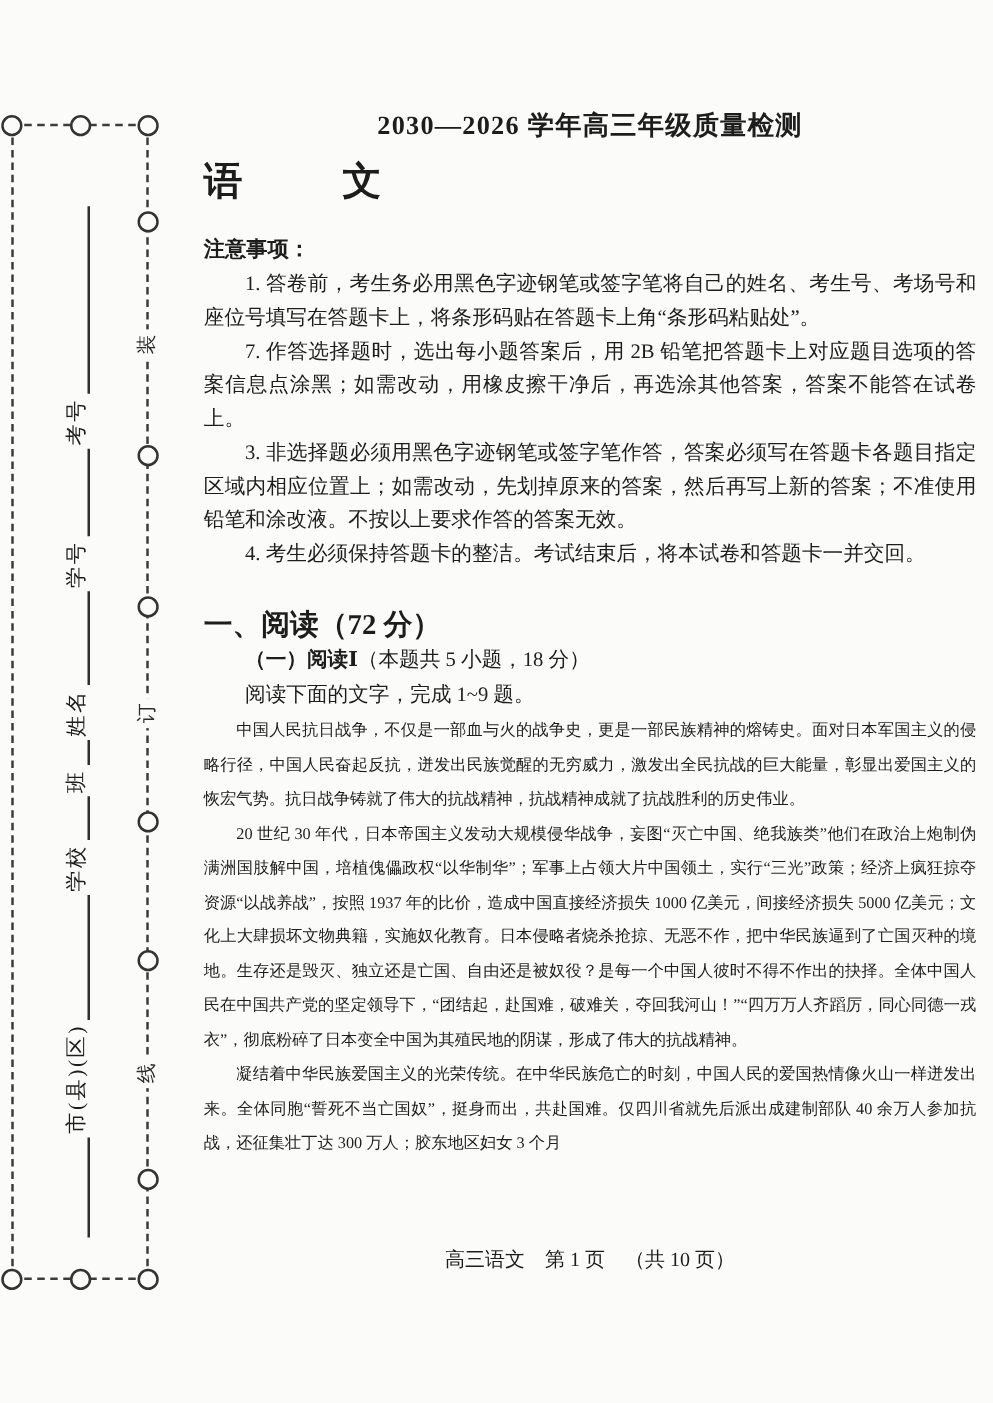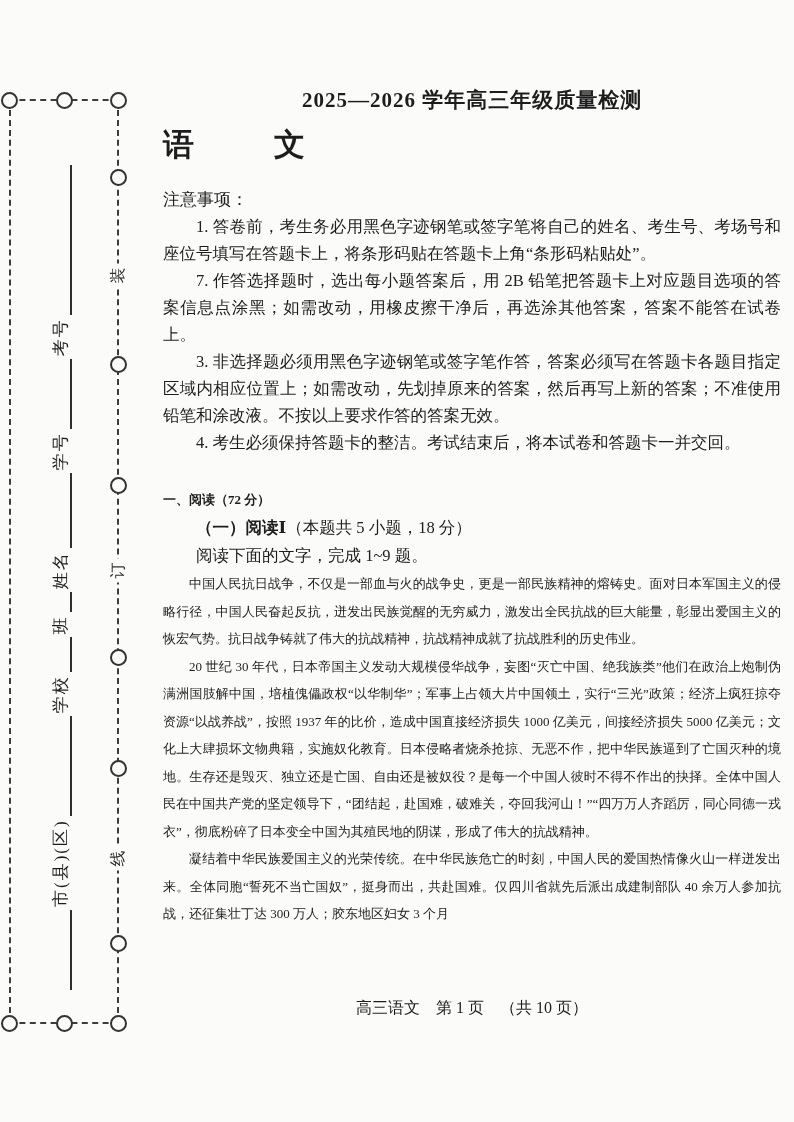--- a/index.html
+++ b/index.html
@@ -30,23 +30,23 @@
   .seal-strip .field{
     font-size:17px;line-height:1;padding:0 3px 3px 3px;letter-spacing:2px;
     white-space:nowrap;color:#1d1d1d;
   }
   .b0{width:80px}.b1{width:100px}.b2{width:35px}.b3{width:20px}
   .b4{width:75px}.b5{width:70px}.b6{width:150px}
   
   .main{position:absolute;left:163px;top:86px;width:618px;}
   .title{font-size:21px;font-weight:bold;text-align:center;margin:0;letter-spacing:1px;}
   .subject{font-size:31px;font-weight:bold;margin:10px 0 0 0;letter-spacing:6px;}
-  .notice-head{font-size:17px;font-weight:normal;margin:20px 0 0 0;line-height:27px;}
+  .notice-head{font-size:17px;font-weight:bold;margin:20px 0 0 0;line-height:27px;}
   .notice-item{font-size:16.5px;line-height:27px;margin:0;text-indent:2em;text-align:justify;}
-  .sec1{font-size:13px;font-weight:bold;margin:30px 0 0 0;line-height:28px;}
+  .sec1{font-size:23px;font-weight:bold;margin:30px 0 0 0;line-height:28px;}
   .sub1{font-size:16.5px;margin:0;line-height:28px;text-indent:2em;}
   .sub1 .bold{font-weight:bold;}
   .instr{font-size:16.5px;margin:0;line-height:28px;text-indent:2em;}
   .passage p{
     font-size:13px;line-height:27.5px;margin:0;text-indent:2em;
     text-align:justify;
   }
   .footer{
     position:absolute;left:163px;top:998px;width:618px;text-align:center;
     font-size:16px;color:#1d1d1d;
@@ -90,21 +90,21 @@
     <span class="field">姓名</span>
     <span class="blank b4"></span>
     <span class="field">学号</span>
     <span class="blank b5"></span>
     <span class="field">考号</span>
     <span class="blank b6"></span>
   </div>
 </div>
 
 <div class="main">
-  <h1 class="title">2025—2026 学年高三年级质量检测</h1>
+  <h1 class="title">2030—2026 学年高三年级质量检测</h1>
   <h2 class="subject">语　　文</h2>
 
   <p class="notice-head">注意事项：</p>
   <p class="notice-item">1. 答卷前，考生务必用黑色字迹钢笔或签字笔将自己的姓名、考生号、考场号和座位号填写在答题卡上，将条形码贴在答题卡上角“条形码粘贴处”。</p>
   <p class="notice-item">7. 作答选择题时，选出每小题答案后，用 2B 铅笔把答题卡上对应题目选项的答案信息点涂黑；如需改动，用橡皮擦干净后，再选涂其他答案，答案不能答在试卷上。</p>
   <p class="notice-item">3. 非选择题必须用黑色字迹钢笔或签字笔作答，答案必须写在答题卡各题目指定区域内相应位置上；如需改动，先划掉原来的答案，然后再写上新的答案；不准使用铅笔和涂改液。不按以上要求作答的答案无效。</p>
   <p class="notice-item">4. 考生必须保持答题卡的整洁。考试结束后，将本试卷和答题卡一并交回。</p>
 
   <p class="sec1">一、阅读（72 分）</p>
   <p class="sub1"><span class="bold">（一）阅读Ⅰ</span><span>（本题共 5 小题，18 分）</span></p>

